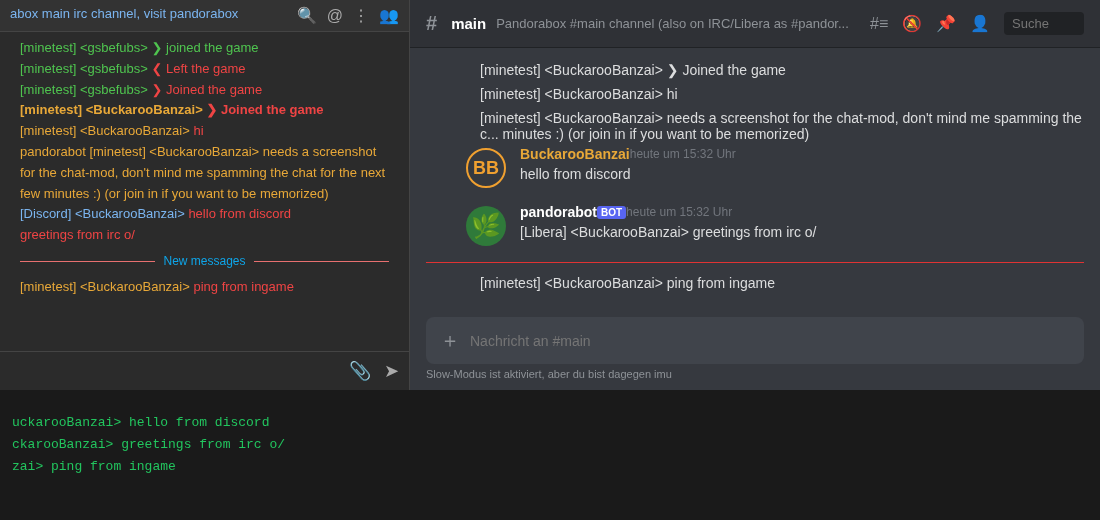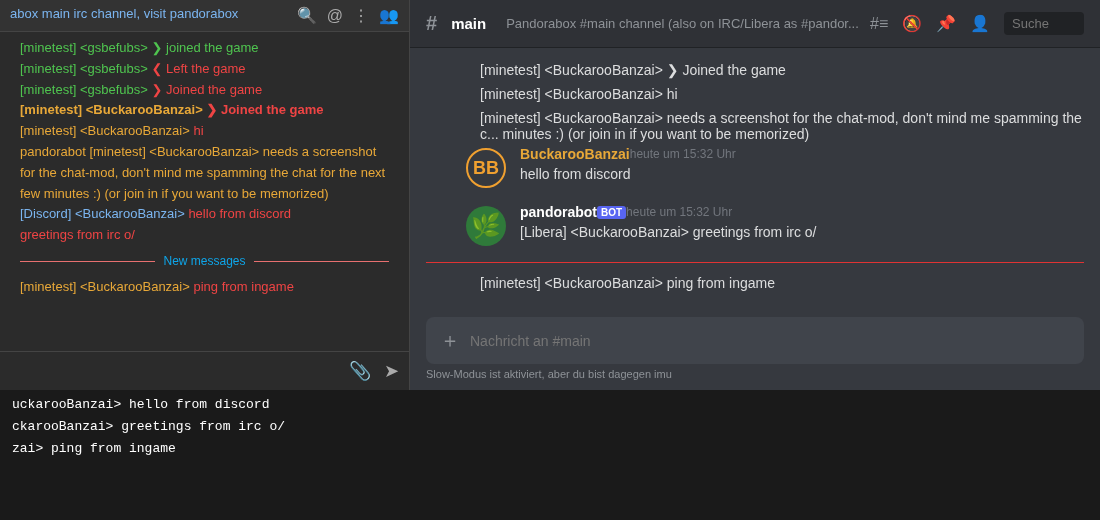--- a/index.html
+++ b/index.html
@@ -135,21 +135,20 @@
     .discord-channel-name {
       color: #fff;
       font-size: 15px;
       font-weight: 700;
     }
 
     .discord-channel-desc {
       color: #8e9297;
       font-size: 13px;
       flex: 1;
-      margin-left: 10px;
       white-space: nowrap;
       overflow: hidden;
       text-overflow: ellipsis;
     }
 
     .discord-header-icons {
       display: flex;
       gap: 14px;
       align-items: center;
     }
@@ -298,24 +297,24 @@
       font-size: 11px;
       text-align: left;
       padding: 4px 0 0;
     }
 
     
     .terminal-panel {
       width: 1100px;
       height: 130px;
       background: #1a1a1a;
-      padding: 4px 12px;
+      padding: 22px 12px;
       font-family: 'Courier New', monospace;
       font-size: 13px;
-      color: #ffffff;
+      color: #22c55e;
       overflow: hidden;
     }
 
     .terminal-line {
       line-height: 1.7;
     }
   </style>
 </head>
 <body>
 

